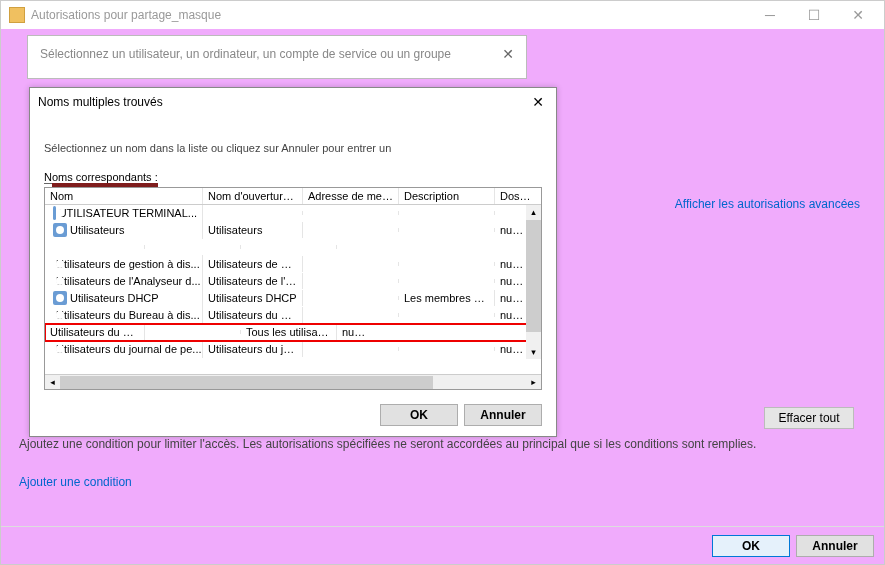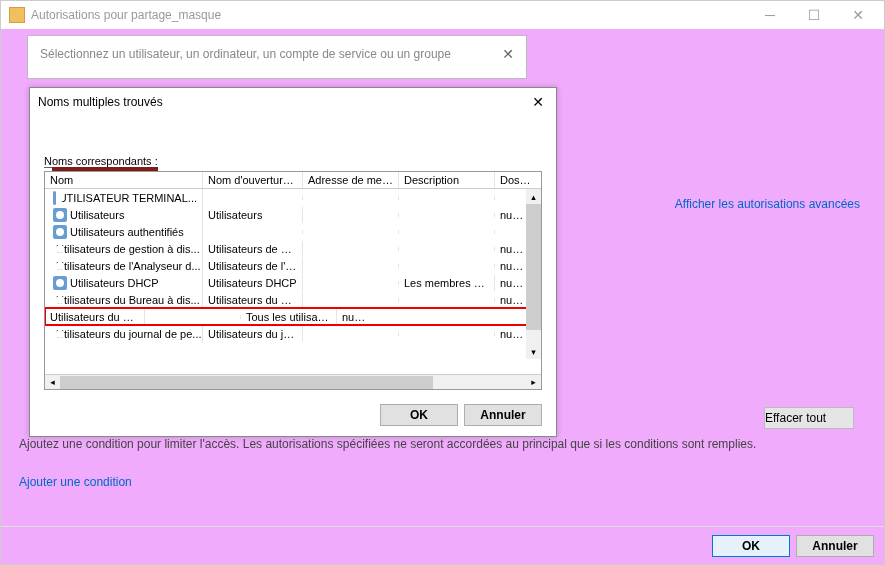--- a/index.html
+++ b/index.html
@@ -78,20 +78,21 @@
 .effacer-btn {
   position: absolute;
   right: 30px;
   top: 378px;
   width: 90px;
   height: 22px;
   background: #e5e5e5;
   border: 1px solid #bbb;
   display: flex;
   align-items: center;
+  justify-content: center;
 }
 .condition-area {
   position: absolute;
   left: 18px;
   right: 18px;
   top: 400px;
   padding-top: 8px;
 }
 .condition-text { color: #444; font-size: 12px; }
 .condition-link {
@@ -322,20 +323,21 @@
     </div>
 
     <div class="names-dialog">
       <div class="names-title">
         <span class="title-t">Noms multiples trouvés</span>
         <span class="x">✕</span>
       </div>
       <div class="names-body">
         <div class="notice-text">
           <br>
+          <span>Sélectionnez un nom dans la liste ou cliquez sur Annuler pour entrer un</span>
         </div>
         <div class="label-u"><span style="border-bottom:1px solid #666">N</span><span>oms correspondants :</span></div>
         <div class="table-wrap">
           <div class="thead-row">
             <div class="th col-nom">Nom</div>
             <div class="th col-ouv">Nom d'ouverture ...</div>
             <div class="th col-addr">Adresse de mes...</div>
             <div class="th col-desc">Description</div>
             <div class="th col-dos">Dossier</div>
           </div>
@@ -354,24 +356,20 @@
                 <div class="td col-nom" style="display:flex;align-items:center;gap:3px;">
                   <div class="icon"></div>
                   <span>Utilisateurs</span>
                 </div>
                 <div class="td col-ouv">Utilisateurs</div>
                 <div class="td col-addr"></div>
                 <div class="td col-desc"></div>
                 <div class="td col-dos">numelio</div>
               </div>
               <div class="trow">
-                <div class="td col-nom" style="display:flex;align-items:center;gap:3px;">
-                  <div class="icon"></div>
-                  <span>Utilisateurs authentifiés</span>
-                </div>
                 <div class="td col-ouv"></div>
                 <div class="td col-addr"></div>
                 <div class="td col-desc"></div>
                 <div class="td col-dos"></div>
               </div>
               <div class="trow">
                 <div class="td col-nom" style="display:flex;align-items:center;gap:3px;">
                   <div class="icon"></div>
                   <span>Utilisateurs de gestion à dis...</span>
                 </div>

